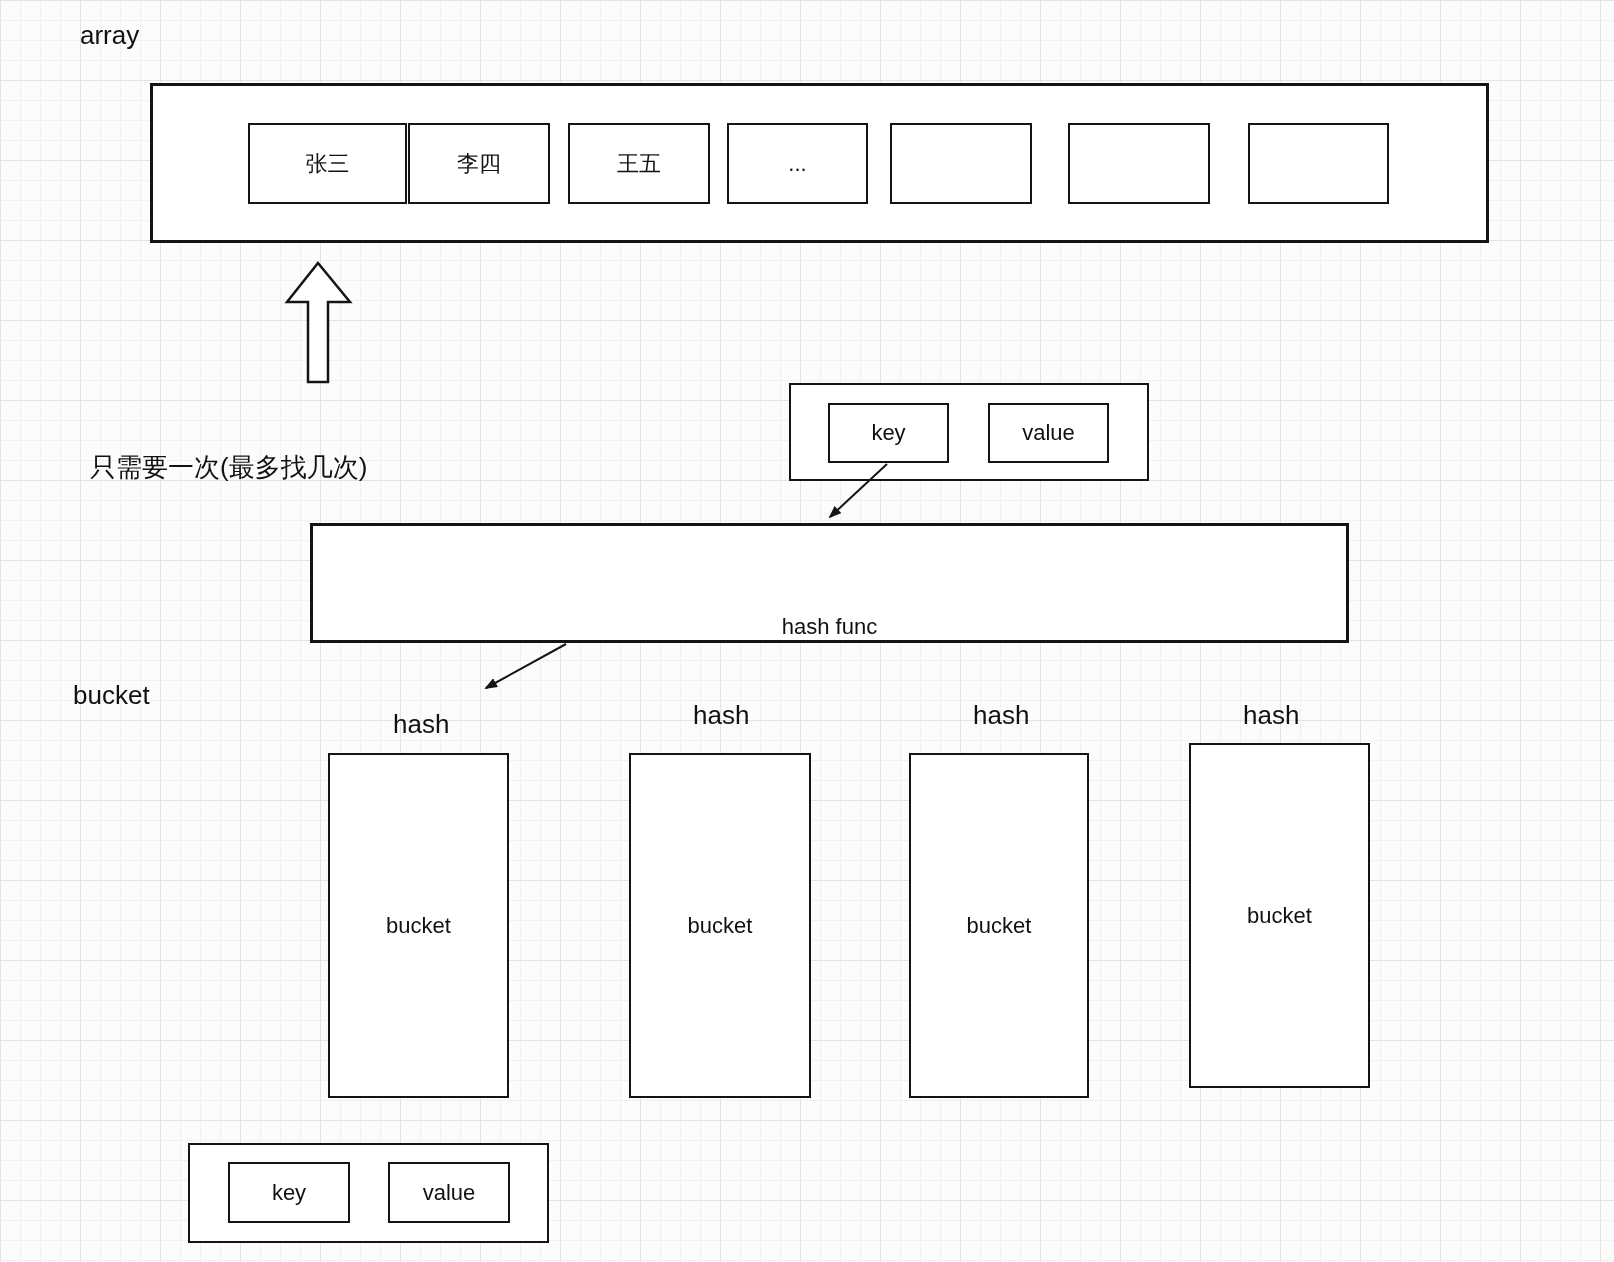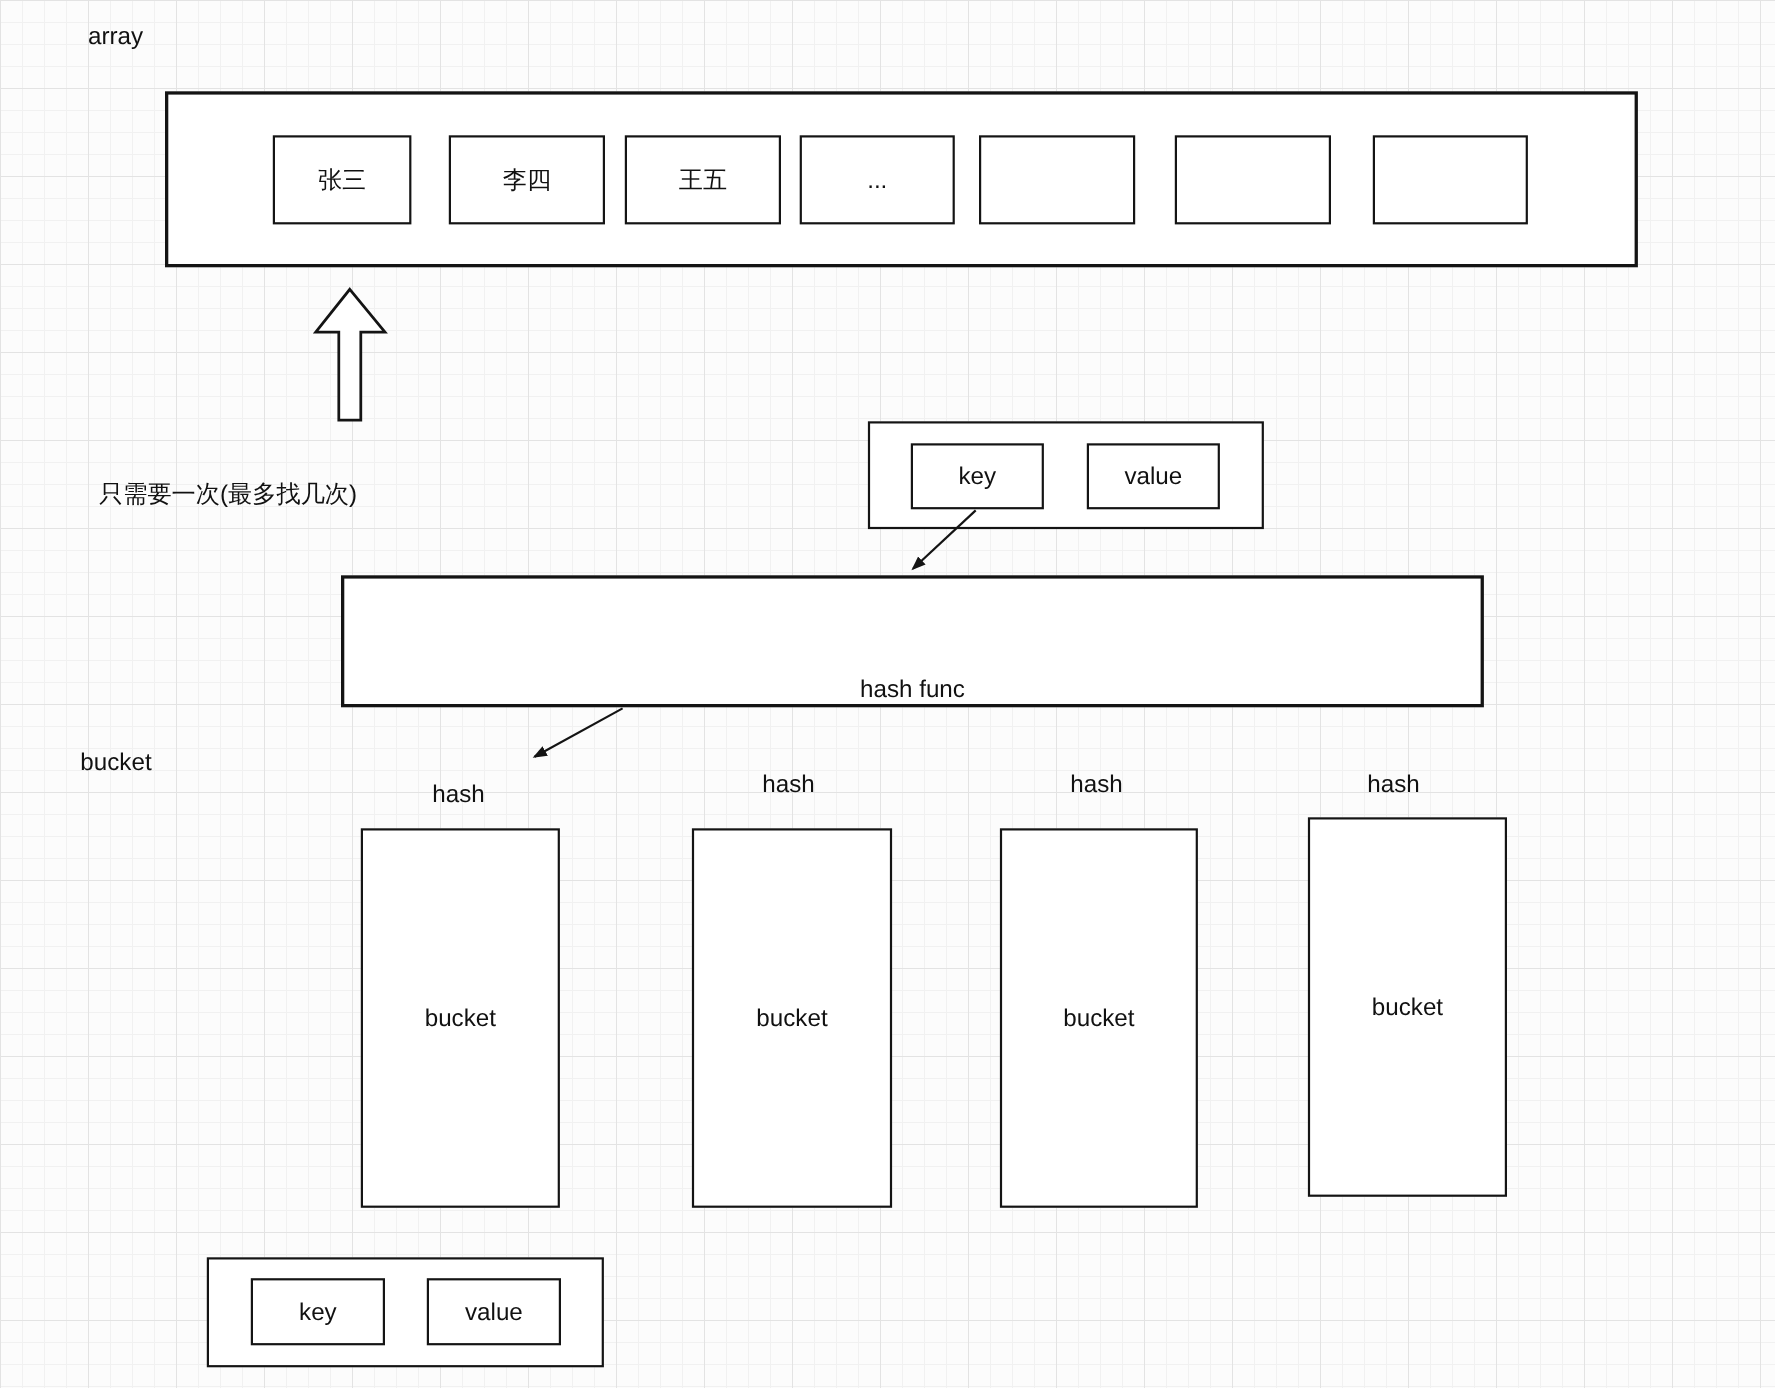--- a/index.html
+++ b/index.html
@@ -10,34 +10,34 @@
     background-image:
       linear-gradient(to right,#e3e3e3 1px,transparent 1px),
       linear-gradient(to bottom,#e3e3e3 1px,transparent 1px),
       linear-gradient(to right,#f1f1f1 1px,transparent 1px),
       linear-gradient(to bottom,#f1f1f1 1px,transparent 1px);
     background-size:80px 80px,80px 80px,20px 20px,20px 20px;
   }
   .box{position:absolute;background:#fff;border:2.5px solid #141414;box-sizing:border-box;}
   .box.thick{border-width:3px;align-items:flex-end;}
   .center{display:flex;align-items:center;justify-content:center;}
-  .lbl{position:absolute;font-size:22px;line-height:1.2;white-space:nowrap;}
+  .lbl{position:absolute;font-size:26px;line-height:1.2;white-space:nowrap;}
   .cell-text,.kv-text,.bucket-text,.hash-func-text{font-size:22px;}
   svg.overlay{position:absolute;left:0;top:0;pointer-events:none;}
 </style>
 </head>
 <body>
 
 <div class="canvas">
 
   <div class="lbl" style="left:80px;top:20px;">array</div>
 
   <div class="box thick" style="left:150px;top:83px;width:1339px;height:160px;"></div>
 
-  <div class="box center" style="left:248px;top:123px;width:126px;height:81px;">
+  <div class="box center" style="left:248px;top:123px;width:159px;height:81px;">
     <span class="cell-text">张三</span>
   </div>
   <div class="box center" style="left:568px;top:123px;width:142px;height:81px;">
     <span class="cell-text">王五</span>
   </div>
   <div class="box center" style="left:408px;top:123px;width:142px;height:81px;">
     <span class="cell-text">李四</span>
   </div>
   <div class="box center" style="left:727px;top:123px;width:141px;height:81px;">
     <span class="cell-text">...</span>
@@ -45,21 +45,21 @@
   <div class="box center" style="left:890px;top:123px;width:142px;height:81px;">
     <span class="cell-text"></span>
   </div>
   <div class="box center" style="left:1068px;top:123px;width:142px;height:81px;">
     <span class="cell-text"></span>
   </div>
   <div class="box center" style="left:1248px;top:123px;width:141px;height:81px;">
     <span class="cell-text"></span>
   </div>
 
-  <div class="lbl" style="left:90px;top:436px;text-align:center;">只需要一次(最多找几次)</div>
+  <div class="lbl" style="left:90px;top:452px;text-align:center;">只需要一次(最多找几次)</div>
 
   <div class="box" style="left:789px;top:383px;width:360px;height:98px;"></div>
   <div class="box center" style="left:828px;top:403px;width:121px;height:60px;">
     <span class="kv-text">key</span>
   </div>
   <div class="box center" style="left:988px;top:403px;width:121px;height:60px;">
     <span class="kv-text">value</span>
   </div>
 
   <div class="box thick center" style="left:310px;top:523px;width:1039px;height:120px;">

